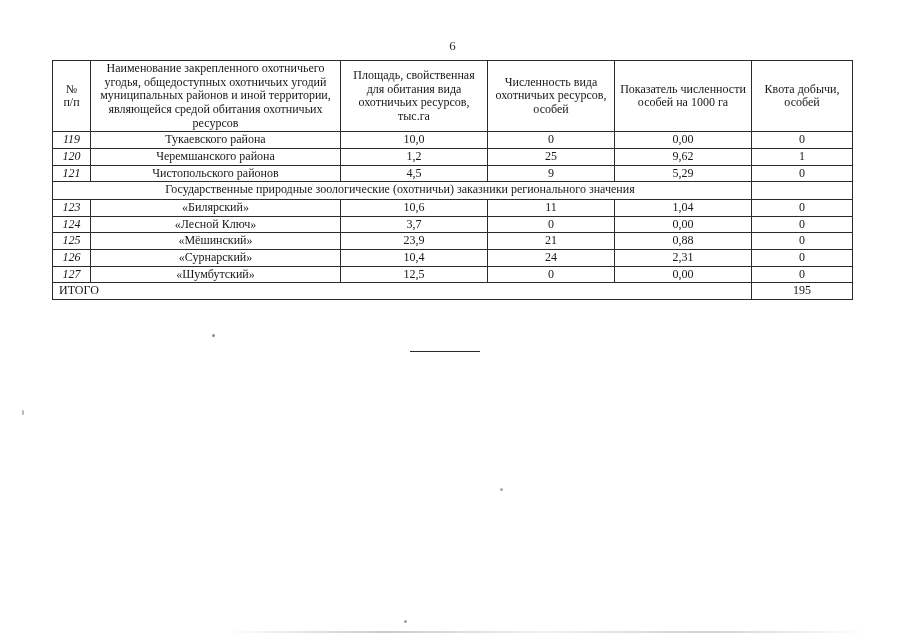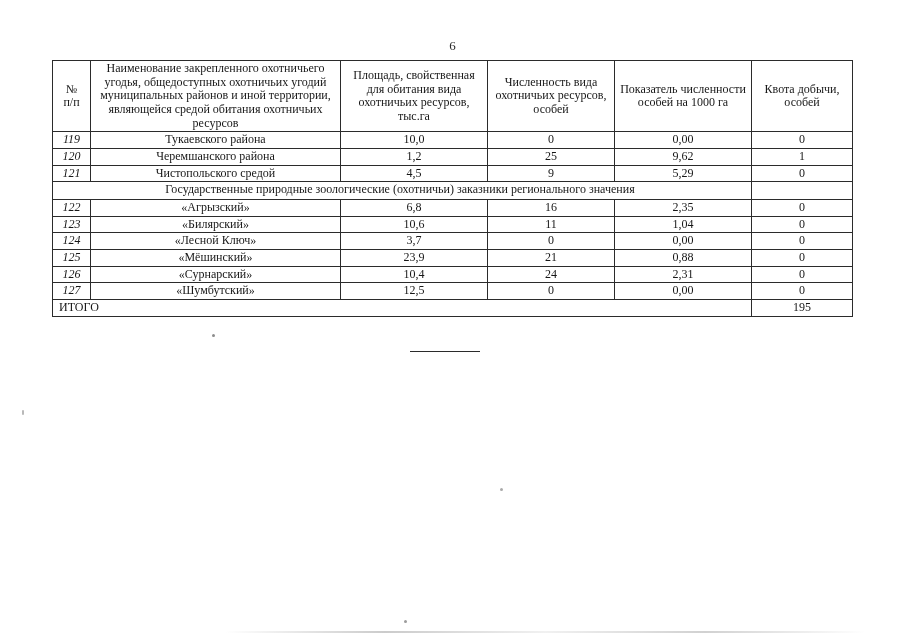--- a/index.html
+++ b/index.html
@@ -152,40 +152,32 @@
         <tr>
           <td class="c-num">120</td>
           <td class="c-name">Черемшанского района</td>
           <td class="c-val">1,2</td>
           <td class="c-val">25</td>
           <td class="c-val">9,62</td>
           <td class="c-val">1</td>
         </tr>
         <tr>
           <td class="c-num">121</td>
-          <td class="c-name">Чистопольского средой</td>
+          <td class="c-name">Чистопольского районов</td>
           <td class="c-val">4,5</td>
           <td class="c-val">9</td>
           <td class="c-val">5,29</td>
           <td class="c-val">0</td>
         </tr>
 
         <tr class="section">
           <td colspan="5">Государственные природные зоологические (охотничьи) заказники регионального значения</td>
           <td></td>
         </tr>
 
-        <tr>
-          <td class="c-num">122</td>
-          <td class="c-name">«Агрызский»</td>
-          <td class="c-val">6,8</td>
-          <td class="c-val">16</td>
-          <td class="c-val">2,35</td>
-          <td class="c-val">0</td>
-        </tr>
         <tr>
           <td class="c-num">123</td>
           <td class="c-name">«Билярский»</td>
           <td class="c-val">10,6</td>
           <td class="c-val">11</td>
           <td class="c-val">1,04</td>
           <td class="c-val">0</td>
         </tr>
         <tr>
           <td class="c-num">124</td>

